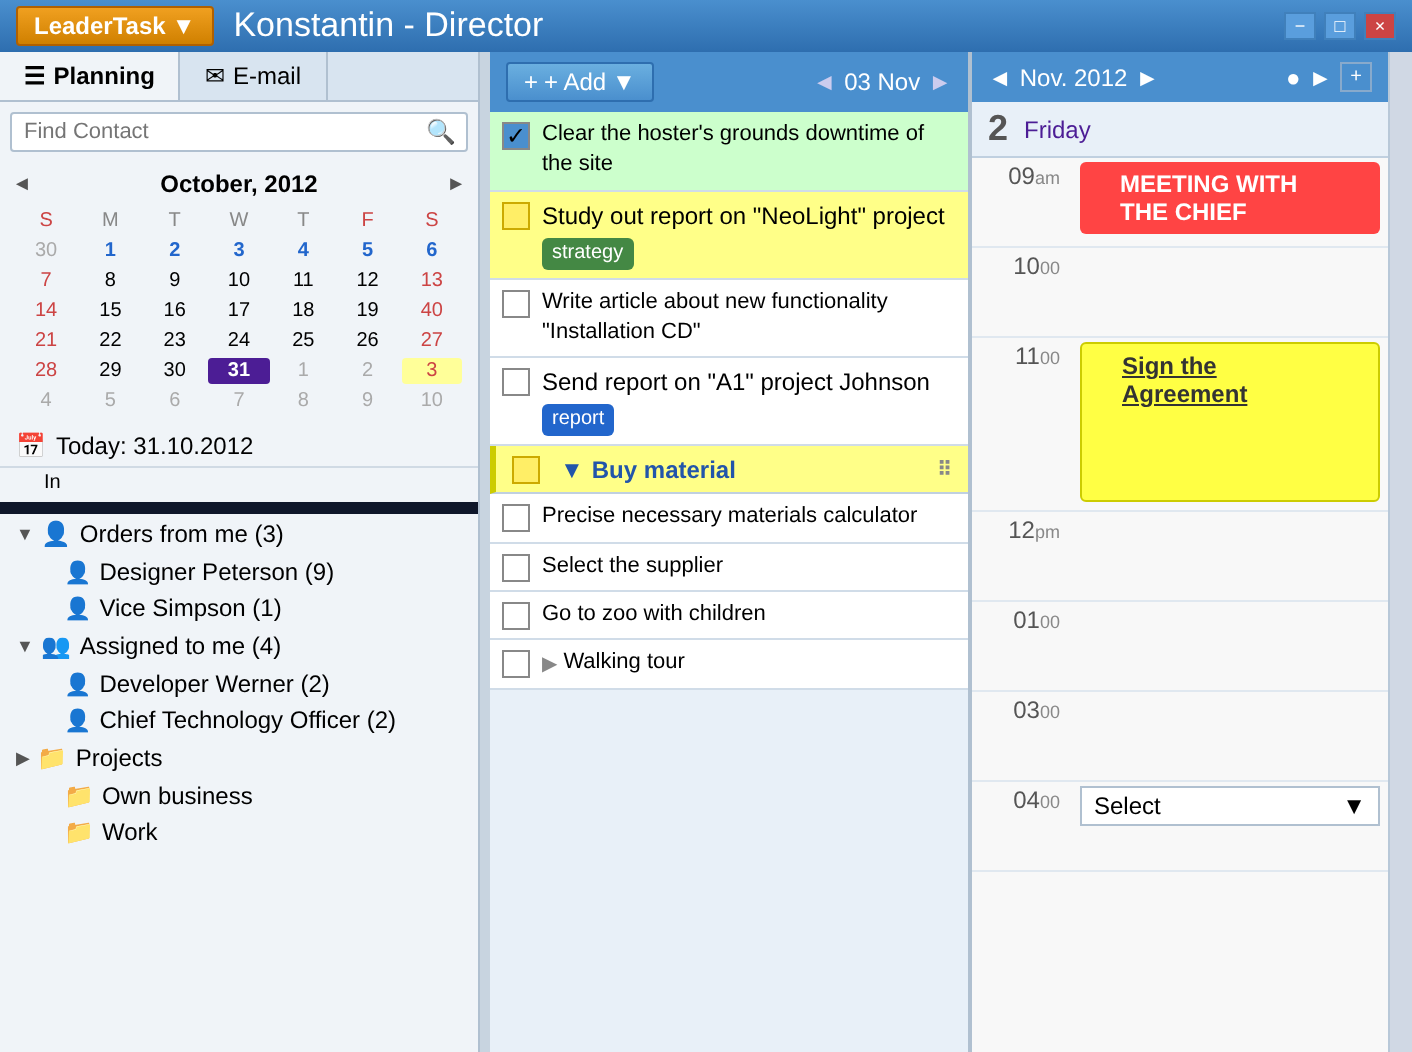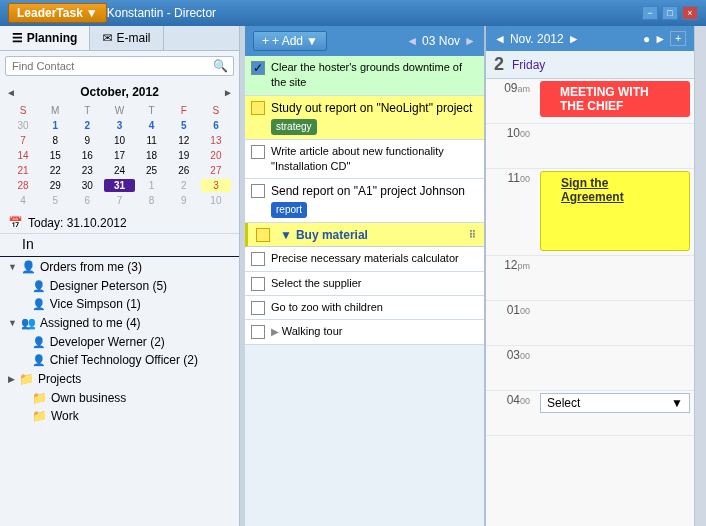--- a/index.html
+++ b/index.html
@@ -8,21 +8,21 @@
     
     .title-bar {
       height: 26px;
       background: linear-gradient(to bottom, #4a8fce, #2e6eaf);
       display: flex;
       align-items: center;
       justify-content: space-between;
       padding: 0 8px;
       color: white;
     }
-    .title-bar-left { display: flex; align-items: center; gap: 0; }
+    .title-bar-left { display: flex; align-items: center; gap: 10px; }
     .title-bar-controls { display: flex; gap: 4px; }
     .title-btn { width: 16px; height: 14px; background: #5a9edd; border: 1px solid #4080bb; color: white; font-size: 9px; display: flex; align-items: center; justify-content: center; cursor: pointer; }
     .leadertask-btn {
       background: linear-gradient(to bottom, #f0a020, #d08000);
       border: 1px solid #b06000;
       color: white;
       padding: 2px 8px;
       font-size: 11px;
       font-weight: bold;
       cursor: pointer;
@@ -116,22 +116,22 @@
     .cal-grid .sat-header { color: #cc4444; }
     .cal-grid .highlighted { color: #2266cc; font-weight: bold; }
     .cal-grid .yellow-bg { background: #ffff99; border-radius: 2px; }
     .today-label {
       display: flex; align-items: center; gap: 5px;
       font-size: 11px; padding: 3px 8px;
       border-bottom: 1px solid #d0dae4;
     }
     .in-label {
       padding: 2px 18px 4px 22px;
-      font-size: 14px;
-      border-bottom: 1px solid #0f172a;
+      font-size: 10px;
+      border-bottom: 6px solid #0f172a;
       cursor: pointer;
     }
     .section-item {
       padding: 3px 8px;
       font-size: 11px;
       cursor: pointer;
       display: flex;
       align-items: center;
       gap: 4px;
     }
@@ -313,21 +313,21 @@
   </style>
 </head>
 <body>
 
 <div class="title-bar">
   <div class="title-bar-left">
     <button class="leadertask-btn">
       <span>LeaderTask</span>
       <span>▼</span>
     </button>
-    <span style="color:white; font-size:12px;">Konstantin - Director</span>
+    <span style="color:white; font-size:17px;">Konstantin - Director</span>
   </div>
   <div class="title-bar-controls">
     <div class="title-btn">−</div>
     <div class="title-btn">□</div>
     <div class="title-btn" style="background:#cc4444;">×</div>
   </div>
 </div>
 
 <div class="main-layout">
 
@@ -384,21 +384,21 @@
           <td>12</td>
           <td class="weekend">13</td>
         </tr>
         <tr>
           <td class="weekend">14</td>
           <td>15</td>
           <td>16</td>
           <td>17</td>
           <td>18</td>
           <td>19</td>
-          <td class="weekend">20</td>
+          <td class="weekend">40</td>
         </tr>
         <tr>
           <td class="weekend">21</td>
           <td>22</td>
           <td>23</td>
           <td>24</td>
           <td>25</td>
           <td>26</td>
           <td class="weekend">27</td>
         </tr>
@@ -430,21 +430,21 @@
     </div>
     <div class="in-label">In</div>
 
     <div class="section-item">
       <span class="arrow">▼</span>
       <span style="color:#5588cc;">👤</span>
       <span>Orders from me (3)</span>
     </div>
     <div class="sub-item">
       <span class="person-icon">👤</span>
-      <span>Designer Peterson (5)</span>
+      <span>Designer Peterson (9)</span>
     </div>
     <div class="sub-item">
       <span class="person-icon">👤</span>
       <span>Vice Simpson (1)</span>
     </div>
 
     <div class="section-item">
       <span class="arrow">▼</span>
       <span style="color:#cc4444;">👥</span>
       <span>Assigned to me (4)</span>

